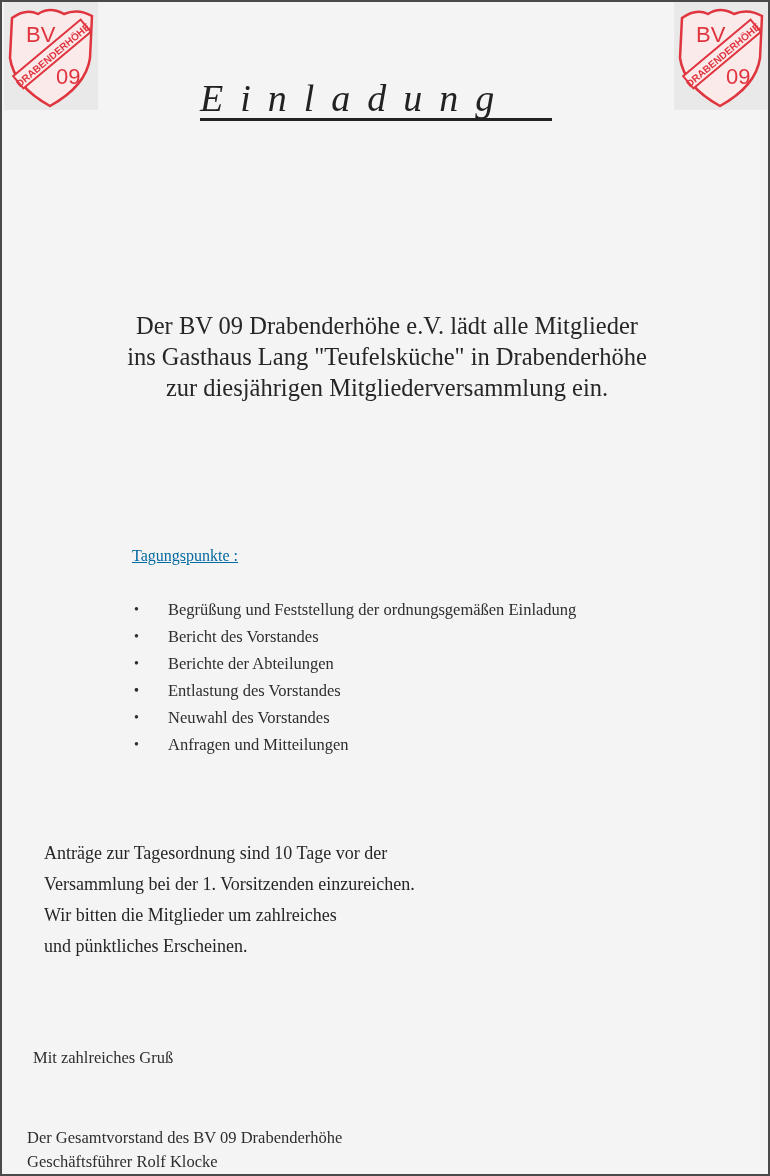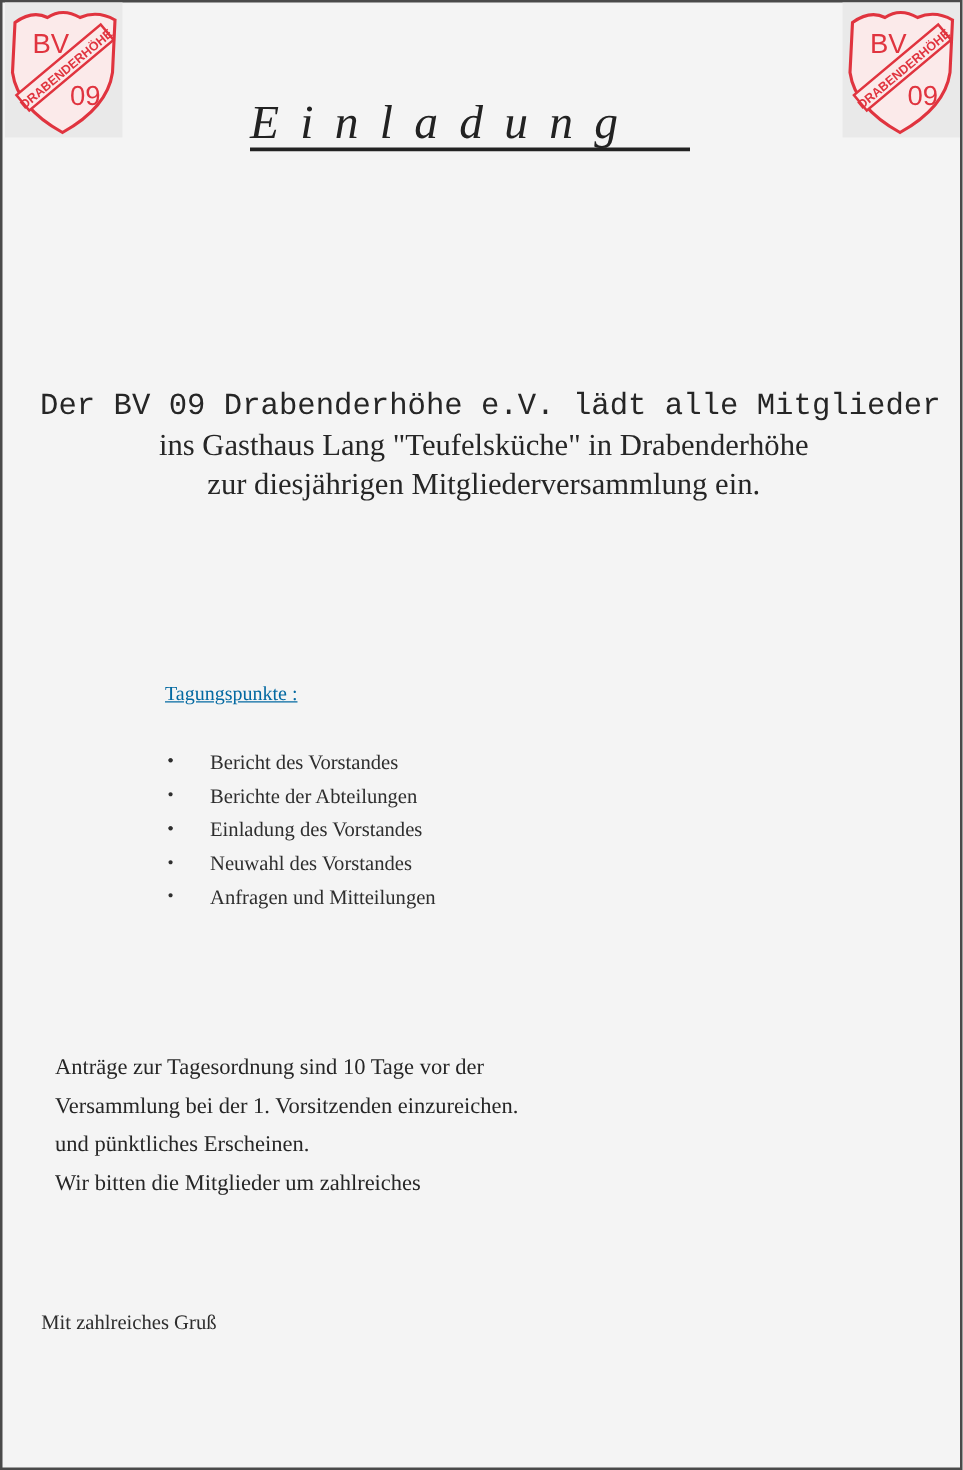--- a/index.html
+++ b/index.html
@@ -41,21 +41,21 @@
       width: 352px; height: 3px; background: #222;
     }
 
     .intro {
       position: absolute; left: 30px; width: 710px; top: 308px;
       font-size: 24.5px; line-height: 31px;
       text-align: center;
       color: #262626;
     }
     .intro div { white-space: nowrap; }
-    .intro .l1 { padding-left: 0; font-family: Liberation Mono, monospace; }
+    .intro .l1 { padding-left: 0; }
     .intro .l2 { text-align: left; padding-left: 151px; }
 
     .agenda-head {
       position: absolute; left: 130px; top: 545px;
       font-size: 16px; text-decoration: underline;
       color: #0369a1;
     }
     .agenda {
       position: absolute; left: 130px; top: 594px;
       margin: 0; padding: 0; list-style: none;
@@ -117,31 +117,35 @@
   <div class="title-underline"></div>
 
   <div class="intro">
     <div class="l1">Der BV 09 Drabenderhöhe e.V. lädt alle Mitglieder</div>
     <div>ins Gasthaus Lang "Teufelsküche" in Drabenderhöhe</div>
     <div>zur diesjährigen Mitgliederversammlung ein.</div>
   </div>
 
   <div class="agenda-head">Tagungspunkte :</div>
   <ul class="agenda">
-    <li><span class="bullet">•</span></li>
+    <li><span class="bullet">•</span><span>Begrüßung und Feststellung der ordnungsgemäßen Einladung</span></li>
     <li><span class="bullet">•</span><span>Bericht des Vorstandes</span></li>
     <li><span class="bullet">•</span><span>Berichte der Abteilungen</span></li>
     <li><span class="bullet">•</span></li>
-    <li><span class="bullet">•</span><span>Einladung des Vorstandes</span></li>
+    <li><span class="bullet">•</span><span>Entlastung des Vorstandes</span></li>
     <li><span class="bullet">•</span><span>Neuwahl des Vorstandes</span></li>
     <li><span class="bullet">•</span><span>Anfragen und Mitteilungen</span></li>
   </ul>
 
   <div class="para">
     <div>Anträge zur Tagesordnung sind 10 Tage vor der</div>
     <div>Versammlung bei der 1. Vorsitzenden einzureichen.</div>
+    <div>Wir bitten die Mitglieder um zahlreiches</div>
     <div>und pünktliches Erscheinen.</div>
-    <div>Wir bitten die Mitglieder um zahlreiches</div>
   </div>
 
   <div class="greeting">Mit zahlreiches Gruß</div>
 
+  <div class="sign">
+    <div>Der Gesamtvorstand des BV 09 Drabenderhöhe</div>
+    <div>Geschäftsführer Rolf Klocke</div>
+  </div>
 </div>
 
 </body></html>

